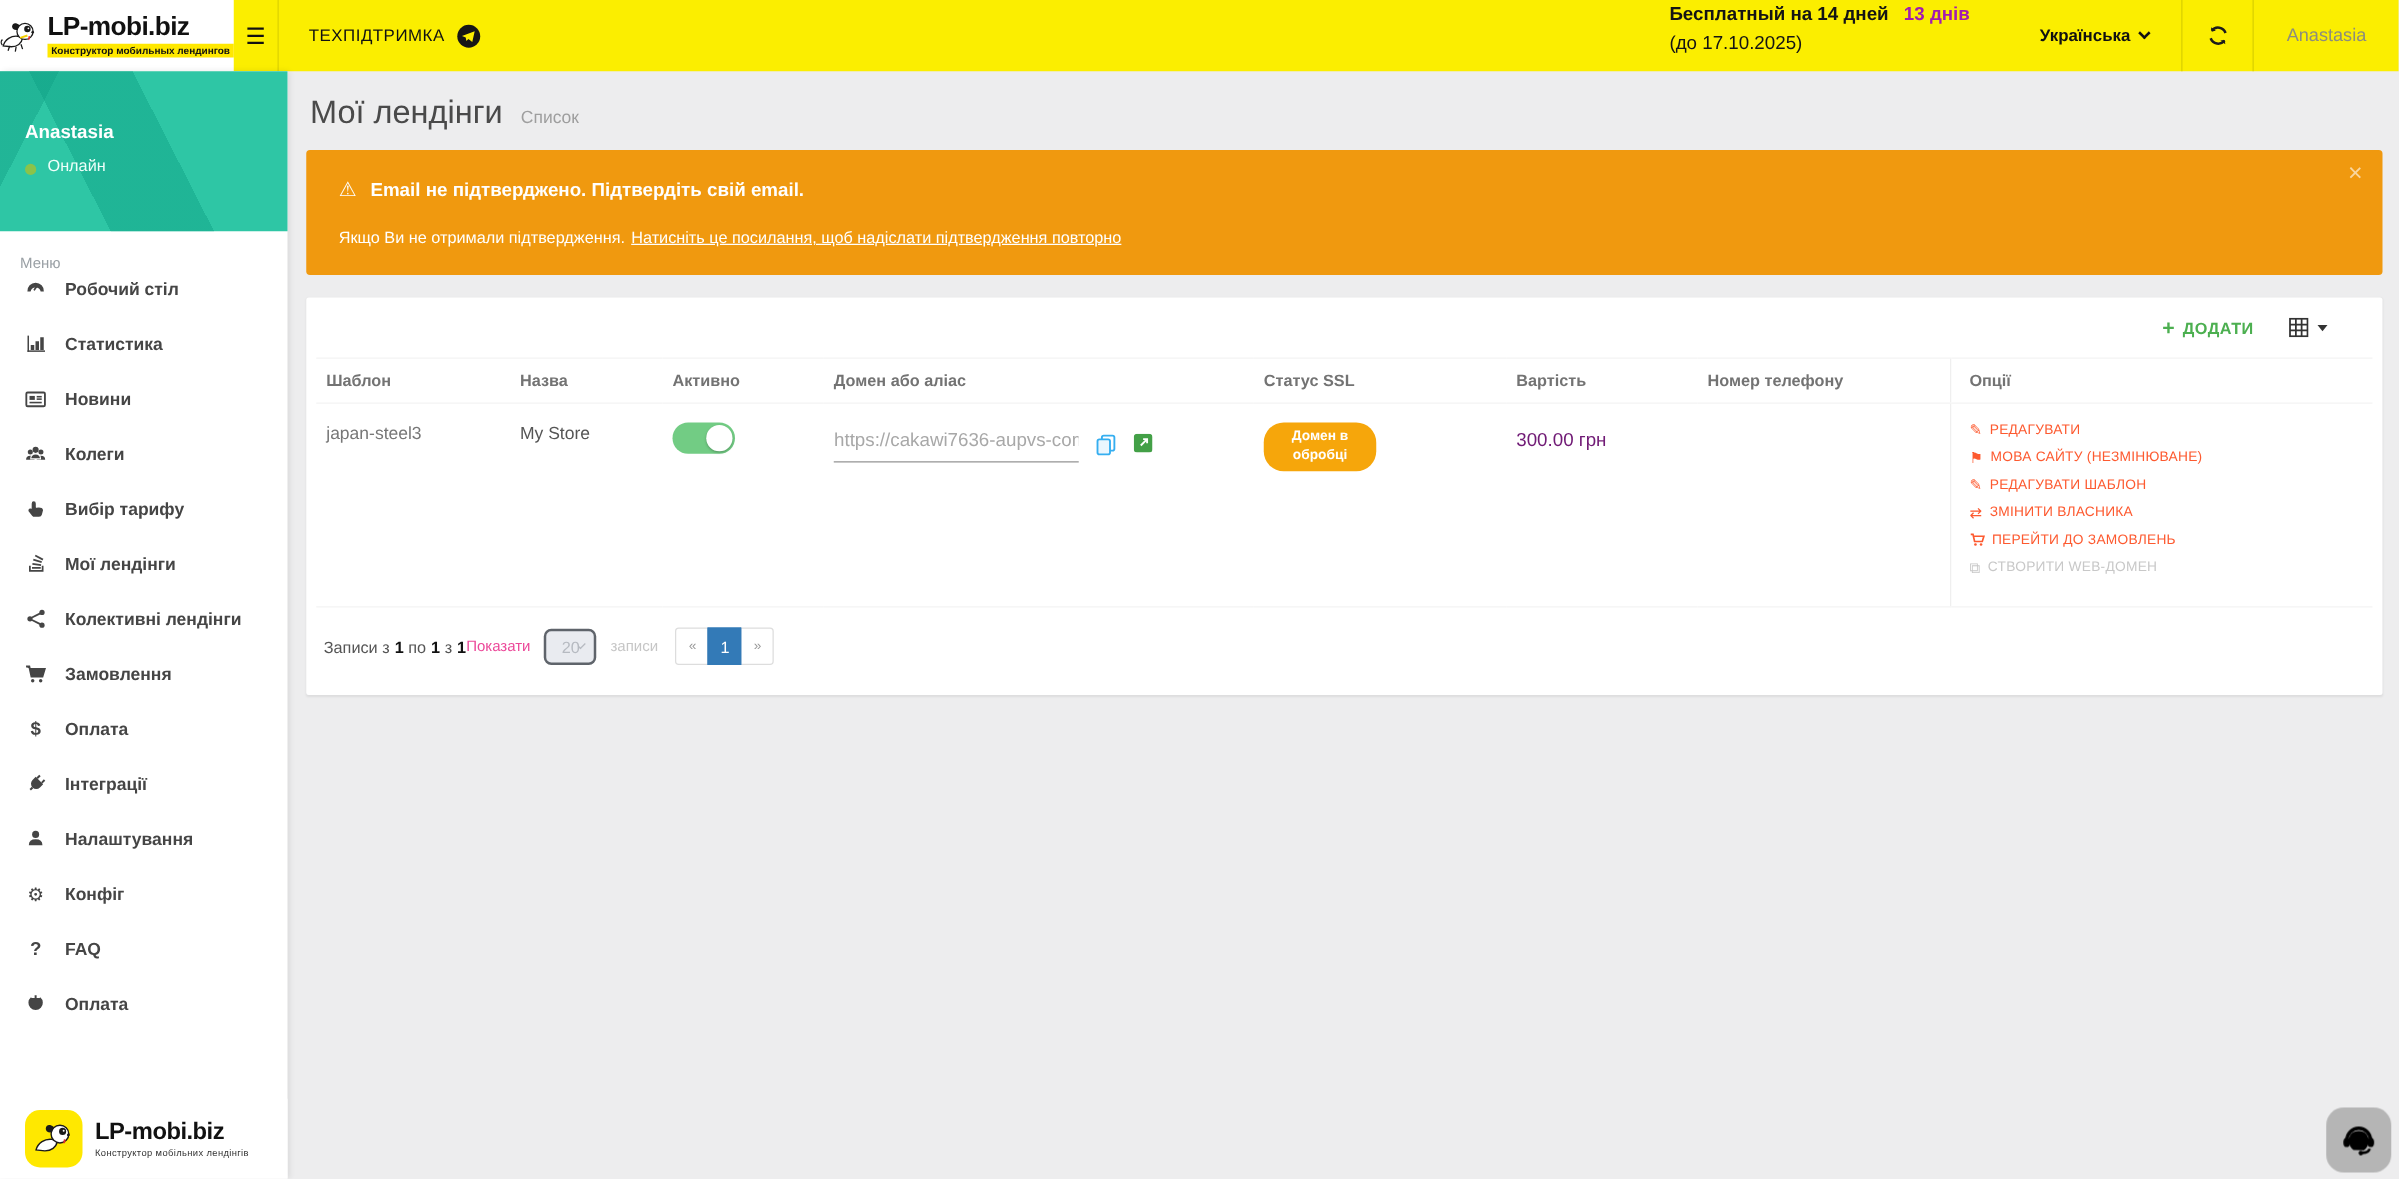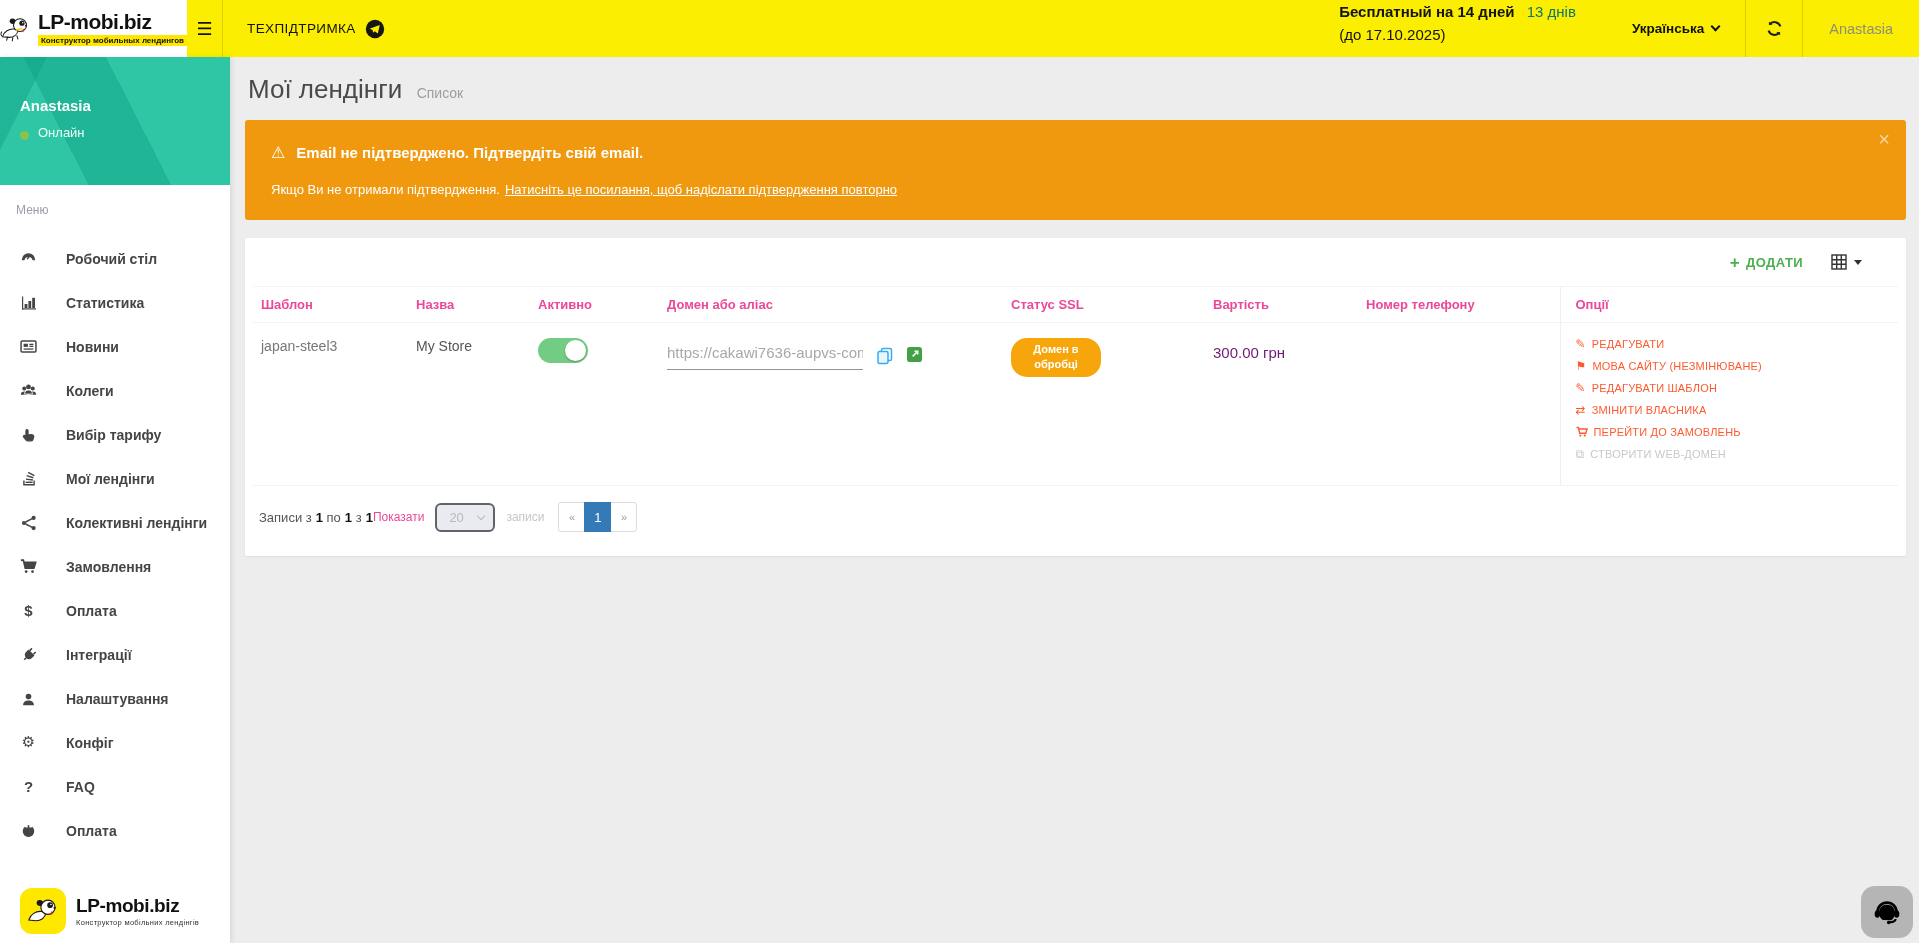--- a/index.html
+++ b/index.html
@@ -13,40 +13,40 @@
   .brand-title{font-size:21px;font-weight:800;color:#111;letter-spacing:-.5px;line-height:1}
   .brand-sub{font-size:8px;font-weight:700;background:#ffe800;color:#111;padding:1px 3px;margin-top:3px;white-space:nowrap}
   .hamburger{width:36px;flex:none;border:none;background:transparent;border-right:1px solid #ddd200;
     display:flex;align-items:center;justify-content:center;cursor:pointer}
   .hamburger span{font-size:18px;color:#111;line-height:1}
   .support{display:flex;align-items:center;gap:9px;padding:0 20px 0 24px;font-weight:400;font-size:13.5px;
     color:#111;text-decoration:none;letter-spacing:.4px}
   .tb-spacer{flex:1}
   .trial{font-size:15px;color:#141414;line-height:1.55;margin-right:30px;white-space:nowrap}
   .trial b{font-weight:700}
-  .trial .days{margin-left:8px;font-weight:400;color:#0f766e}
+  .trial .days{margin-left:8px;font-weight:700;color:#a21caf}
   .lang{display:flex;align-items:center;gap:8px;font-weight:700;font-size:13.5px;color:#111;padding:0 26px;cursor:pointer;white-space:nowrap}
   .chev{width:7px;height:7px;border-right:2px solid #111;border-bottom:2px solid #111;transform:rotate(45deg);margin-top:-4px}
   .vdiv{width:1px;background:#d9d000}
   .refresh{width:56px;background:none;border:none;display:flex;align-items:center;justify-content:center;cursor:pointer}
   .topbar-user{display:flex;align-items:center;padding:0 26px;color:#8d8d7c;font-size:14.5px;cursor:pointer;white-space:nowrap}
 
   
   .layout{display:flex;height:886px}
   .sidebar{width:230px;flex:none;background:#fff;box-shadow:2px 0 5px rgba(0,0,0,.09);
     display:flex;flex-direction:column;position:relative;z-index:2}
   .user-panel{height:128px;flex:none;padding:40px 0 0 20px;background:#2ec6a5;
     background-image:linear-gradient(63deg,rgba(0,0,0,0) 0 30%,rgba(14,160,132,.45) 30% 58%,rgba(0,0,0,0) 58%),
                      linear-gradient(117deg,rgba(10,150,125,.35) 0 16%,rgba(0,0,0,0) 16%)}
   .user-name{color:#fff;font-weight:700;font-size:15px;margin-bottom:11px}
   .user-status{display:flex;align-items:flex-end;gap:9px;color:#eefffa;font-size:13px}
   .status-dot{width:9px;height:9px;border-radius:50%;background:#8bc34a}
   .menu-label{padding:18px 16px 0;font-size:12px;color:#9aa0a5}
   .menu{display:flex;flex-direction:column;margin-top:6px}
-  .menu-item{height:44px;display:flex;align-items:flex-end;gap:28px;padding:0 14px 0 19px;
+  .menu-item{height:44px;display:flex;align-items:flex-start;gap:14px;padding:0 14px 0 19px;
     color:#454545;font-size:14px;font-weight:700;text-decoration:none;white-space:nowrap}
   .mi{width:19px;flex:none;display:flex;align-items:center;justify-content:center;color:#454545;font-size:15px;font-weight:700}
   .mi svg{fill:#454545}
   .sidebar-footer{margin-top:auto;padding:9px 0 9px 20px;display:flex;align-items:center;gap:10px;background:#fff}
   .foot-logo-box{width:46px;height:46px;flex:none;background:#ffe800;border-radius:12px;
     display:flex;align-items:center;justify-content:center}
   .foot-title{font-size:19px;font-weight:800;color:#111;letter-spacing:-.4px;line-height:1.15}
   .foot-sub{font-size:7.5px;color:#333;letter-spacing:.3px;margin-top:1px}
 
   
@@ -66,21 +66,21 @@
 
   .panel{background:#fff;margin-top:18px;border-radius:2px;box-shadow:0 1px 2px rgba(0,0,0,.07);padding:0 8px}
   .toolbar{height:48px;display:flex;align-items:center;justify-content:flex-end;gap:28px;padding-right:36px}
   .add-btn{display:flex;align-items:center;gap:6px;color:#4caf50;font-weight:700;font-size:13px;
     letter-spacing:.4px;text-decoration:none}
   .add-plus{font-size:17px;font-weight:700;line-height:1}
   .grid-btn{display:flex;align-items:center;gap:7px;background:none;border:none;cursor:pointer}
   .caret-down{width:0;height:0;border-left:4.5px solid transparent;border-right:4.5px solid transparent;border-top:5.5px solid #333}
 
   table{width:100%;border-collapse:collapse;table-layout:fixed}
-  th{font-size:13px;color:#ec4899;text-align:left;font-weight:700;padding:10px 8px;
+  th{font-size:13px;color:#737373;text-align:left;font-weight:700;padding:10px 8px;
     border-top:1px solid #f3f3f3;border-bottom:1px solid #f3f3f3;white-space:nowrap}
   td{padding:15px 8px;vertical-align:top;font-size:14px;color:#666;border-bottom:1px solid #f3f3f3;height:160px}
   .options-col{border-left:1px solid #efefef;padding-left:15px}
   .cell-template{color:#777}
   .cell-name{color:#555}
 
   .toggle{width:50px;height:25px;border-radius:13px;background:#72cc84;position:relative;display:inline-block;cursor:pointer}
   .toggle-knob{position:absolute;right:2px;top:2px;width:21px;height:21px;background:#fff;border-radius:50%;
     box-shadow:0 1px 2px rgba(0,0,0,.25)}
 
@@ -98,21 +98,21 @@
   .option-link.disabled{color:#c8c8c8;cursor:default}
   .oi{font-size:12px;line-height:1;display:inline-flex}
 
   .panel-footer{display:flex;justify-content:flex-start;align-items:center;padding:16px 6px 24px}
   .records{font-size:13px;color:#555}
   .records b{color:#111}
   .records span{margin-right:4px}
   .pf-right{display:flex;align-items:center}
   .show-label{font-size:12px;color:#ec4899;margin-right:11px}
   .records-label{font-size:12px;color:#c6c6c6;margin:0 14px 0 11px}
-  .size-select{width:60px;height:29px;border:2px solid #5f646b;border-radius:6px;background:#e9ebf0;color:#b6bac1;
+  .size-select{width:42px;height:29px;border:2px solid #5f646b;border-radius:6px;background:#e9ebf0;color:#b6bac1;
     font-size:13px;display:flex;align-items:center;justify-content:space-between;padding:0 9px 0 12px;cursor:default}
   .size-caret{width:6px;height:6px;border-right:1.6px solid #b6bac1;border-bottom:1.6px solid #b6bac1;
     transform:rotate(45deg);margin-top:-3px}
   .pagination{display:flex}
   .page-btn{min-width:27px;height:30px;border:1px solid #ddd;background:#fff;color:#999;font-size:11px;
     display:flex;align-items:center;justify-content:center;cursor:pointer;margin-left:-1px}
   .page-btn.first{border-radius:3px 0 0 3px;margin-left:0}
   .page-btn.last{border-radius:0 3px 3px 0}
   .page-btn.active{background:#337ab7;border-color:#337ab7;color:#fff;font-size:13px;z-index:1}
 

